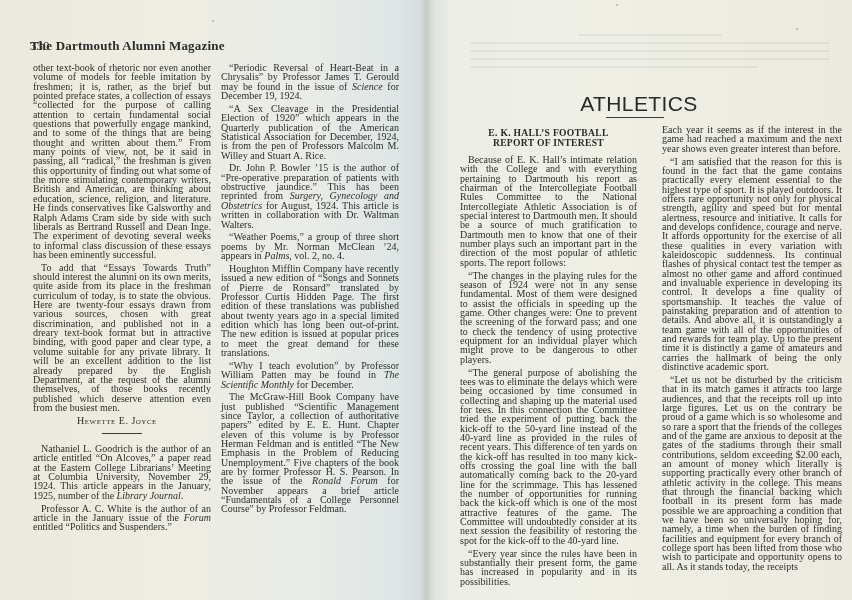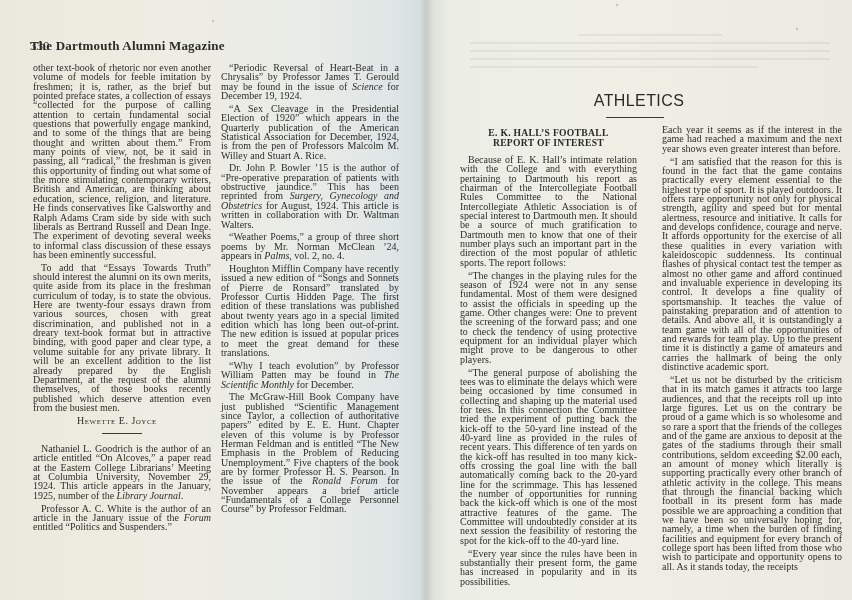--- a/index.html
+++ b/index.html
@@ -49,21 +49,21 @@
   .signature {
     text-align: center; font-variant: small-caps; letter-spacing: 0.5px;
     margin: 0 10px 8px 0 !important; text-indent: 0 !important;
   }
   .short-rule {
     width: 40px; height: 0; border-top: 1px solid #3a3a36; margin: 6px auto 10px auto;
   }
   .section-title {
     position: absolute; left: 426px; width: 426px; top: 92px; text-align: center;
     font-family: "Liberation Sans", "DejaVu Sans", sans-serif;
-    font-size: 16px; font-weight: normal; letter-spacing: 0.4px; color: #2a2a28;
+    font-size: 21px; font-weight: normal; letter-spacing: 0.4px; color: #2a2a28;
   }
   .section-rule {
     position: absolute; left: 606px; width: 58px; top: 117px; height: 0;
     border-top: 1px solid #3a3a36;
   }
   .article-head {
     position: absolute; left: 460px; width: 177px; top: 128px;
     font-weight: bold; font-size: 9.6px; line-height: 10px; letter-spacing: 0.3px;
     color: #2a2a28;
   }

